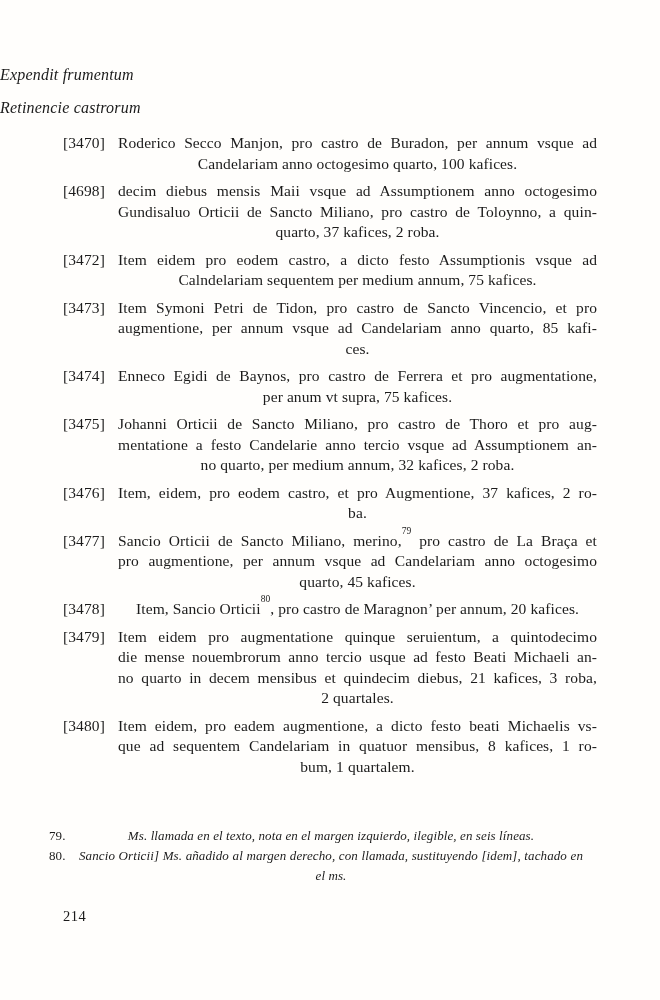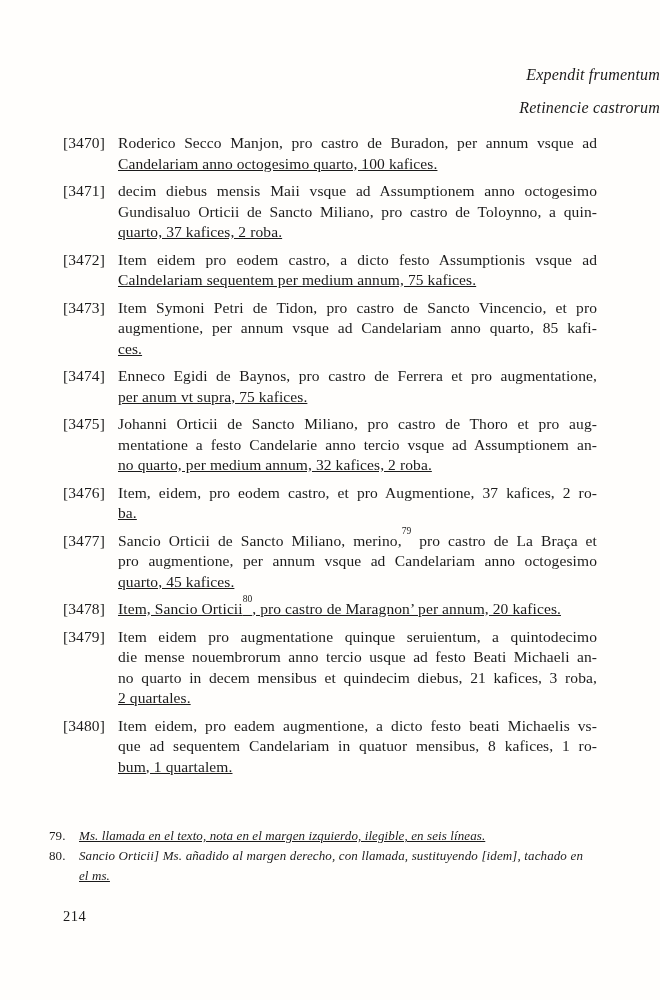--- a/index.html
+++ b/index.html
@@ -5,40 +5,40 @@
   html,body { margin:0; padding:0; background:#e8e8e8; }
   .page {
     position:relative;
     width:660px; height:1000px;
     margin:0 auto;
     background:#fffefc;
     color:#1b1b1b;
     font-family:"Liberation Serif","DejaVu Serif",serif;
     overflow:hidden;
   }
-  .titles { position:absolute; top:66px; left:0; right:0; text-align:right; }
+  .titles { position:absolute; top:66px; left:0; right:0; text-align:left; }
   .title, .subtitle {
     font-style:italic;
     font-size:16px;
     line-height:17px;
     margin:0 0 16px 0;
     letter-spacing:0.2px;
   }
   .entries { position:absolute; top:133px; left:63px; width:534px; }
   .entry {
     position:relative;
     padding-left:55px;
     margin-bottom:7px;
     font-size:15.5px;
     line-height:20.5px;
     letter-spacing:0.1px;
   }
   .entry-num { position:absolute; left:0; top:0;text-align:right; }
   .line { text-align:justify; text-align-last:justify; }
-  .line.last { text-align:left; text-align-last:auto;text-decoration:underline; }
+  .line.last { text-align:center; text-align-last:auto; }
   sup.fnref {
     font-size:9.5px;
     line-height:0;
     position:relative;
     top:-5.5px;
     letter-spacing:0;
     margin-top:48px;
   }
   .footnotes { position:absolute; top:826px; left:49px; width:534px; }
   .footnote {
@@ -67,21 +67,21 @@
     <p class="subtitle">Retinencie castrorum</p>
   </div>
 
   <div class="entries">
       <div class="entry">
         <span class="entry-num">[3470]</span>
         <div class="line">Roderico Secco Manjon, pro castro de Buradon, per annum vsque ad</div>
         <div class="line last">Candelariam anno octogesimo quarto, 100 kafices.</div>
       </div>
       <div class="entry">
-        <span class="entry-num">[3471]</span>
+        <span class="entry-num">[4698]</span>
         <div class="line">decim diebus mensis Maii vsque ad Assumptionem anno octogesimo</div>
         <div class="line">Gundisaluo Orticii de Sancto Miliano, pro castro de Toloynno, a quin-</div>
         <div class="line last">quarto, 37 kafices, 2 roba.</div>
       </div>
       <div class="entry">
         <span class="entry-num">[3472]</span>
         <div class="line">Item eidem pro eodem castro, a dicto festo Assumptionis vsque ad</div>
         <div class="line last">Calndelariam sequentem per medium annum, 75 kafices.</div>
       </div>
       <div class="entry">

